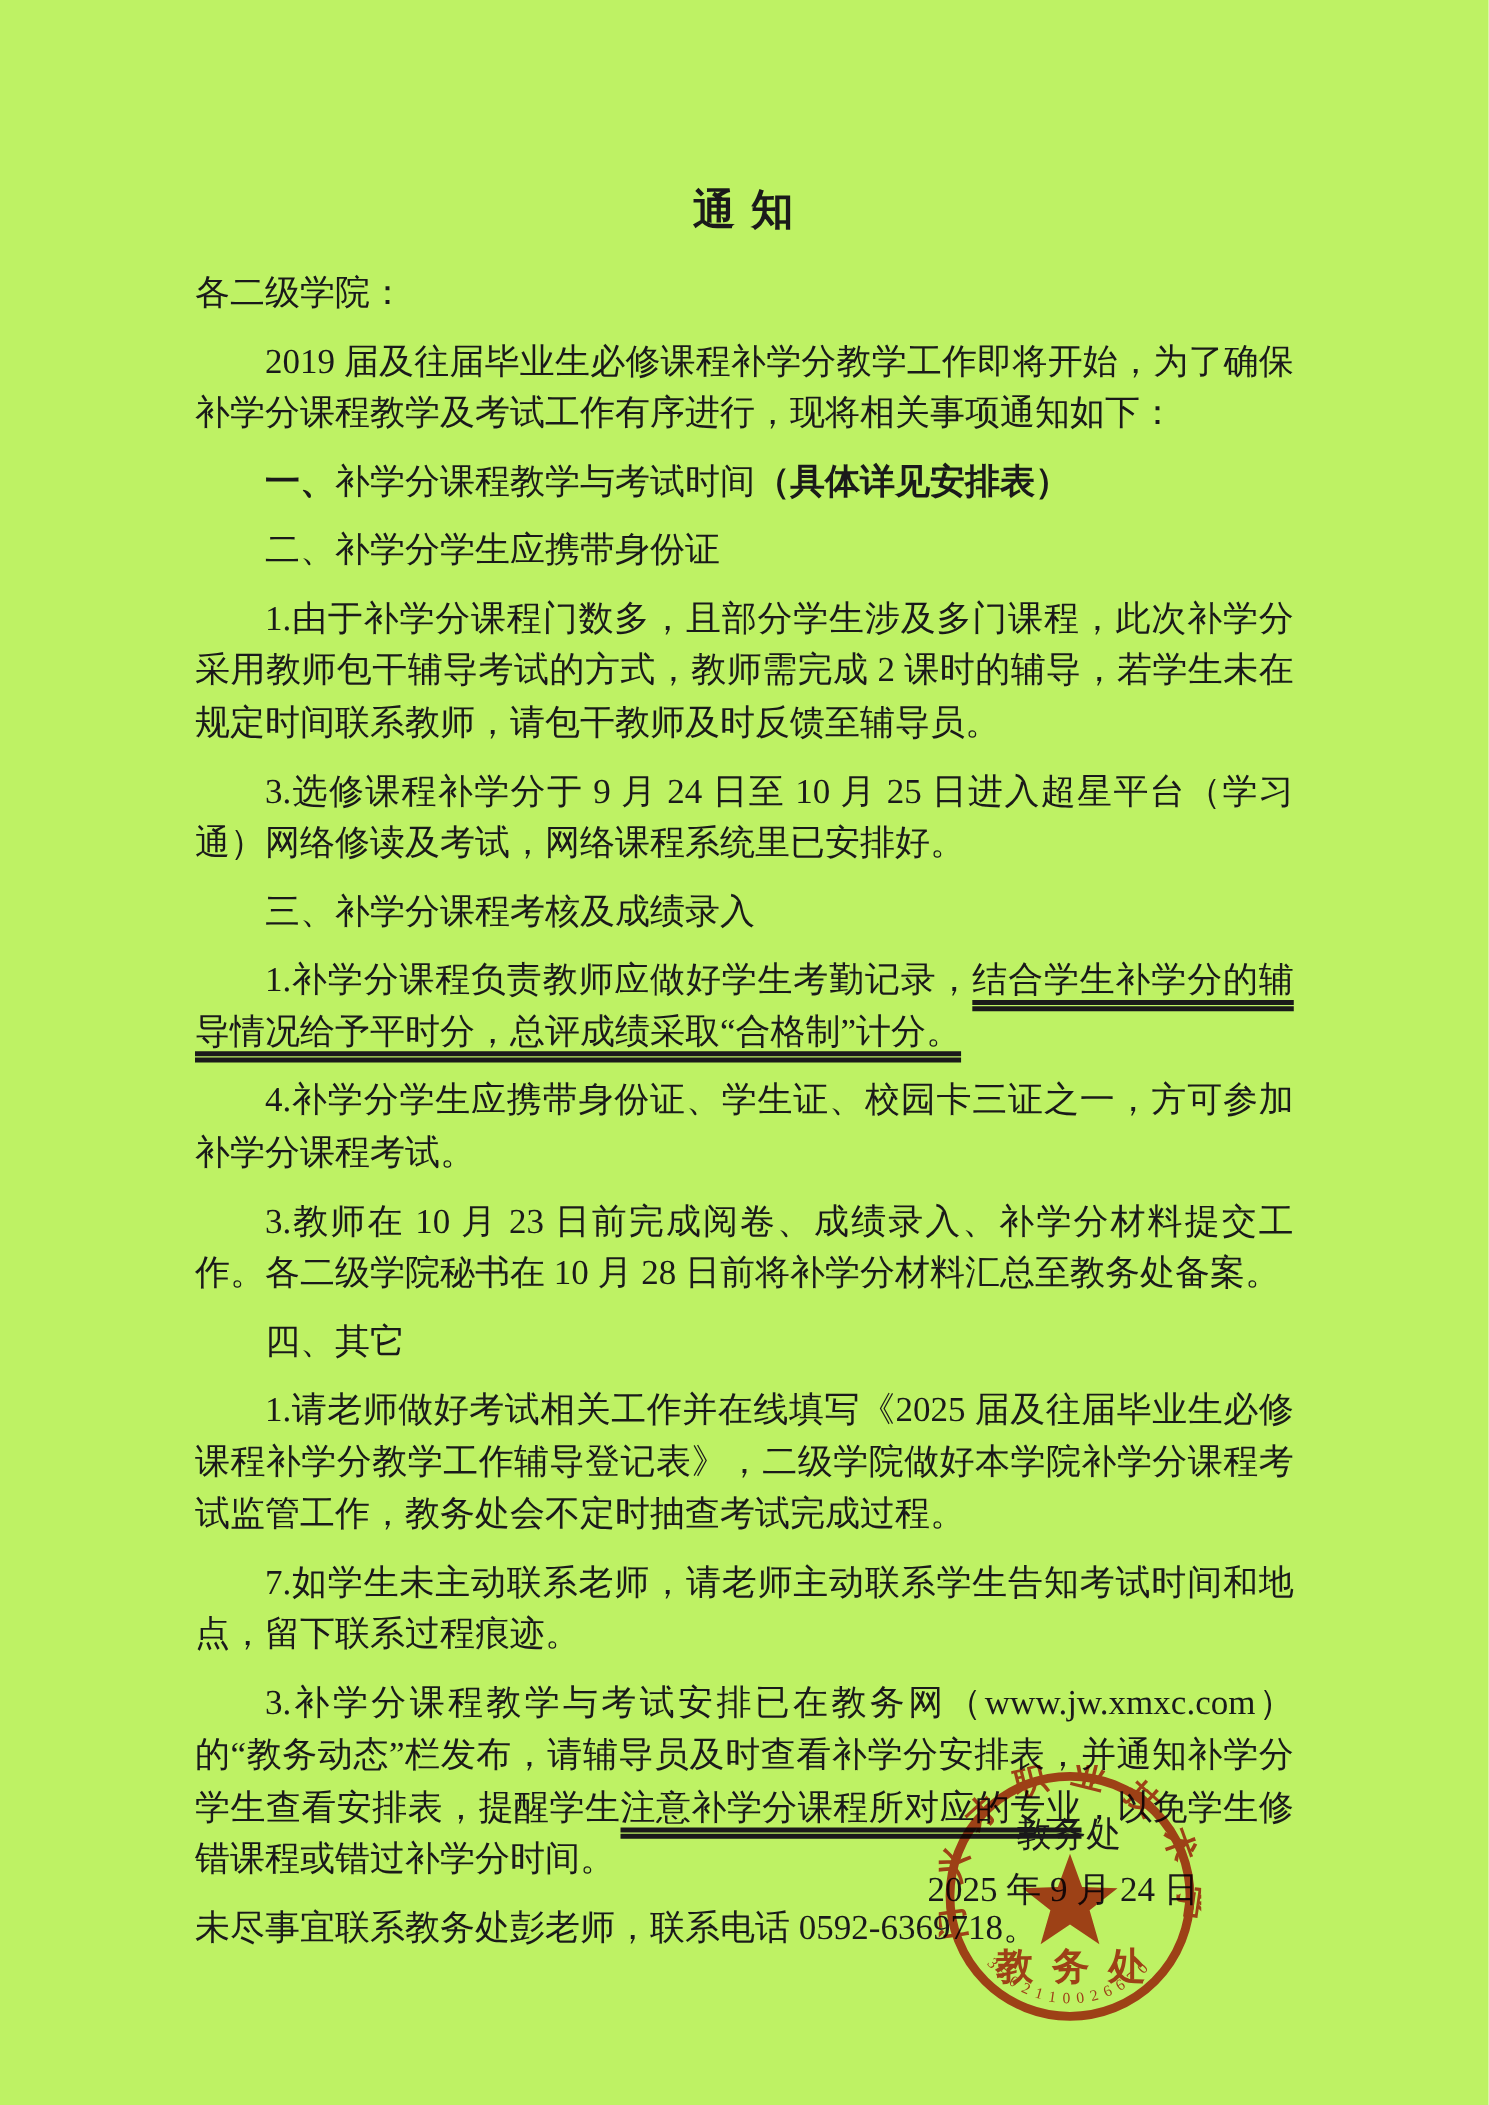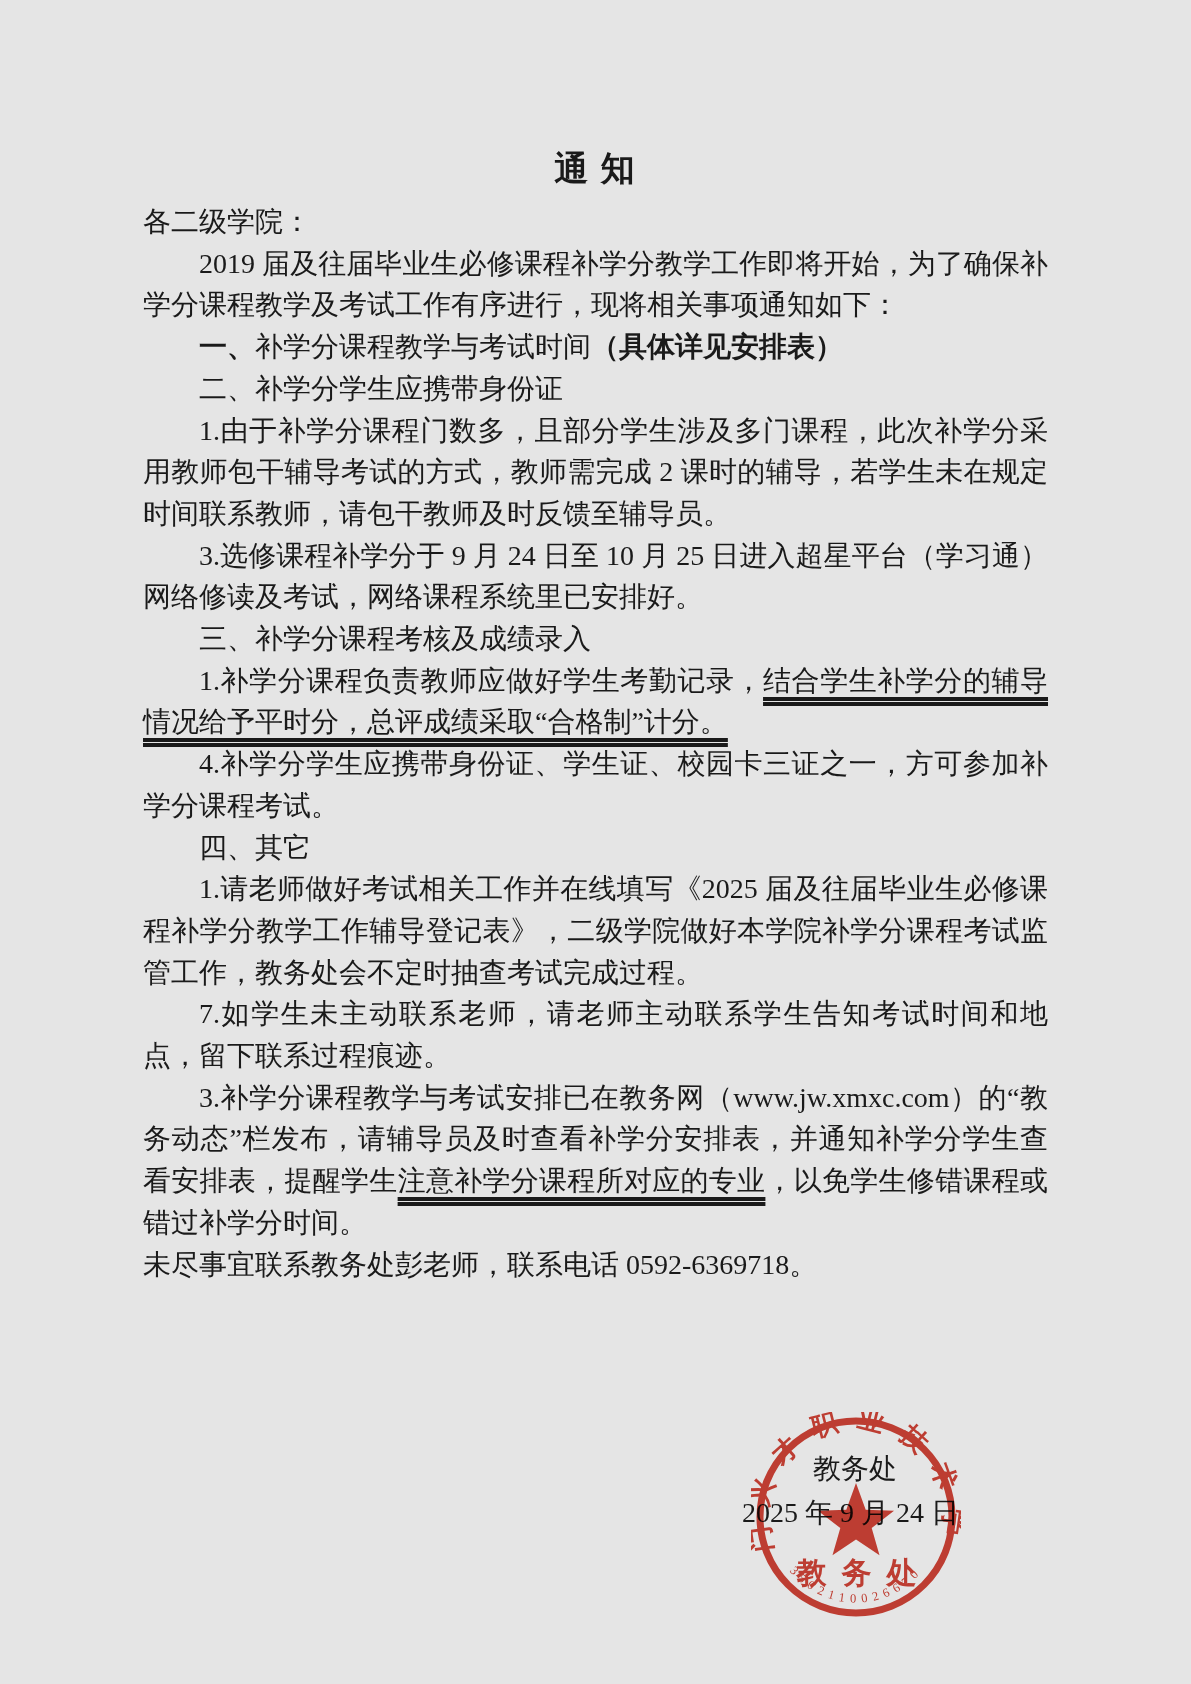--- a/index.html
+++ b/index.html
@@ -1,20 +1,20 @@
 <!DOCTYPE html>
 <html><head>
 <meta charset="utf-8">
 <style>
   html, body { margin: 0; padding: 0; background: #ffffff; }
   .page {
     position: relative;
     width: 1191px;
     height: 1684px;
-    background: #e5e5e5;
+    background: #bef264;
     overflow: hidden;
     font-family: "Liberation Serif", "DejaVu Serif", serif;
     color: #1a1a1a;
   }
   .title {
     position: absolute;
     top: 146px;
     left: 143px;
     width: 905px;
     text-align: center;
@@ -26,21 +26,21 @@
   }
   .body {
     position: absolute;
     top: 201px;
     left: 143px;
     width: 905px;
     font-size: 28px;
     line-height: 41.7px;
     text-align: justify;
   }
-  .body p { margin: 0; }
+  .body p { margin: 13px; }
   .body p.indent { text-indent: 2em; }
   .bold { font-weight: bold; }
   .dunderline {
     text-decoration-line: underline;
     text-decoration-style: double;
     text-decoration-thickness: 4px;
     text-underline-offset: 7px;
   }
   .sig-org {
     position: absolute;
@@ -85,20 +85,21 @@
   <div class="body">
       <p class="para"><span>各二级学院：</span></p>
       <p class="para indent"><span>2019 届及往届毕业生必修课程补学分教学工作即将开始，为了确保补学分课程教学及考试工作有序进行，现将相关事项通知如下：</span></p>
       <p class="para indent"><span class="bold">一、</span><span>补学分课程教学与考试时间</span><span class="bold">（具体详见安排表）</span></p>
       <p class="para indent"><span>二、补学分学生应携带身份证</span></p>
       <p class="para indent"><span>1.由于补学分课程门数多，且部分学生涉及多门课程，此次补学分采用教师包干辅导考试的方式，教师需完成 2 课时的辅导，若学生未在规定时间联系教师，请包干教师及时反馈至辅导员。</span></p>
       <p class="para indent"><span>3.选修课程补学分于 9 月 24 日至 10 月 25 日进入超星平台（学习通）网络修读及考试，网络课程系统里已安排好。</span></p>
       <p class="para indent"><span>三、补学分课程考核及成绩录入</span></p>
       <p class="para indent"><span>1.补学分课程负责教师应做好学生考勤记录，</span><span class="dunderline">结合学生补学分的辅导情况给予平时分，总评成绩采取“合格制”计分。</span></p>
       <p class="para indent"><span>4.补学分学生应携带身份证、学生证、校园卡三证之一，方可参加补学分课程考试。</span></p>
+      <p class="para indent"><span>3.教师在 10 月 23 日前完成阅卷、成绩录入、补学分材料提交工作。各二级学院秘书在 10 月 28 日前将补学分材料汇总至教务处备案。</span></p>
       <p class="para indent"><span>四、其它</span></p>
       <p class="para indent"><span>1.请老师做好考试相关工作并在线填写《2025 届及往届毕业生必修课程补学分教学工作辅导登记表》，二级学院做好本学院补学分课程考试监管工作，教务处会不定时抽查考试完成过程。</span></p>
       <p class="para indent"><span>7.如学生未主动联系老师，请老师主动联系学生告知考试时间和地点，留下联系过程痕迹。</span></p>
       <p class="para indent"><span>3.补学分课程教学与考试安排已在教务网（www.jw.xmxc.com）的“教务动态”栏发布，请辅导员及时查看补学分安排表，并通知补学分学生查看安排表，提醒学生</span><span class="dunderline">注意补学分课程所对应的专业</span><span>，以免学生修错课程或错过补学分时间。</span></p>
       <p class="para"><span>未尽事宜联系教务处彭老师，联系电话 0592-6369718。</span></p>
     </div>
 
   <div class="sig-org">教务处</div>
   <div class="sig-date">2025 年 9 月 24 日</div>
 

